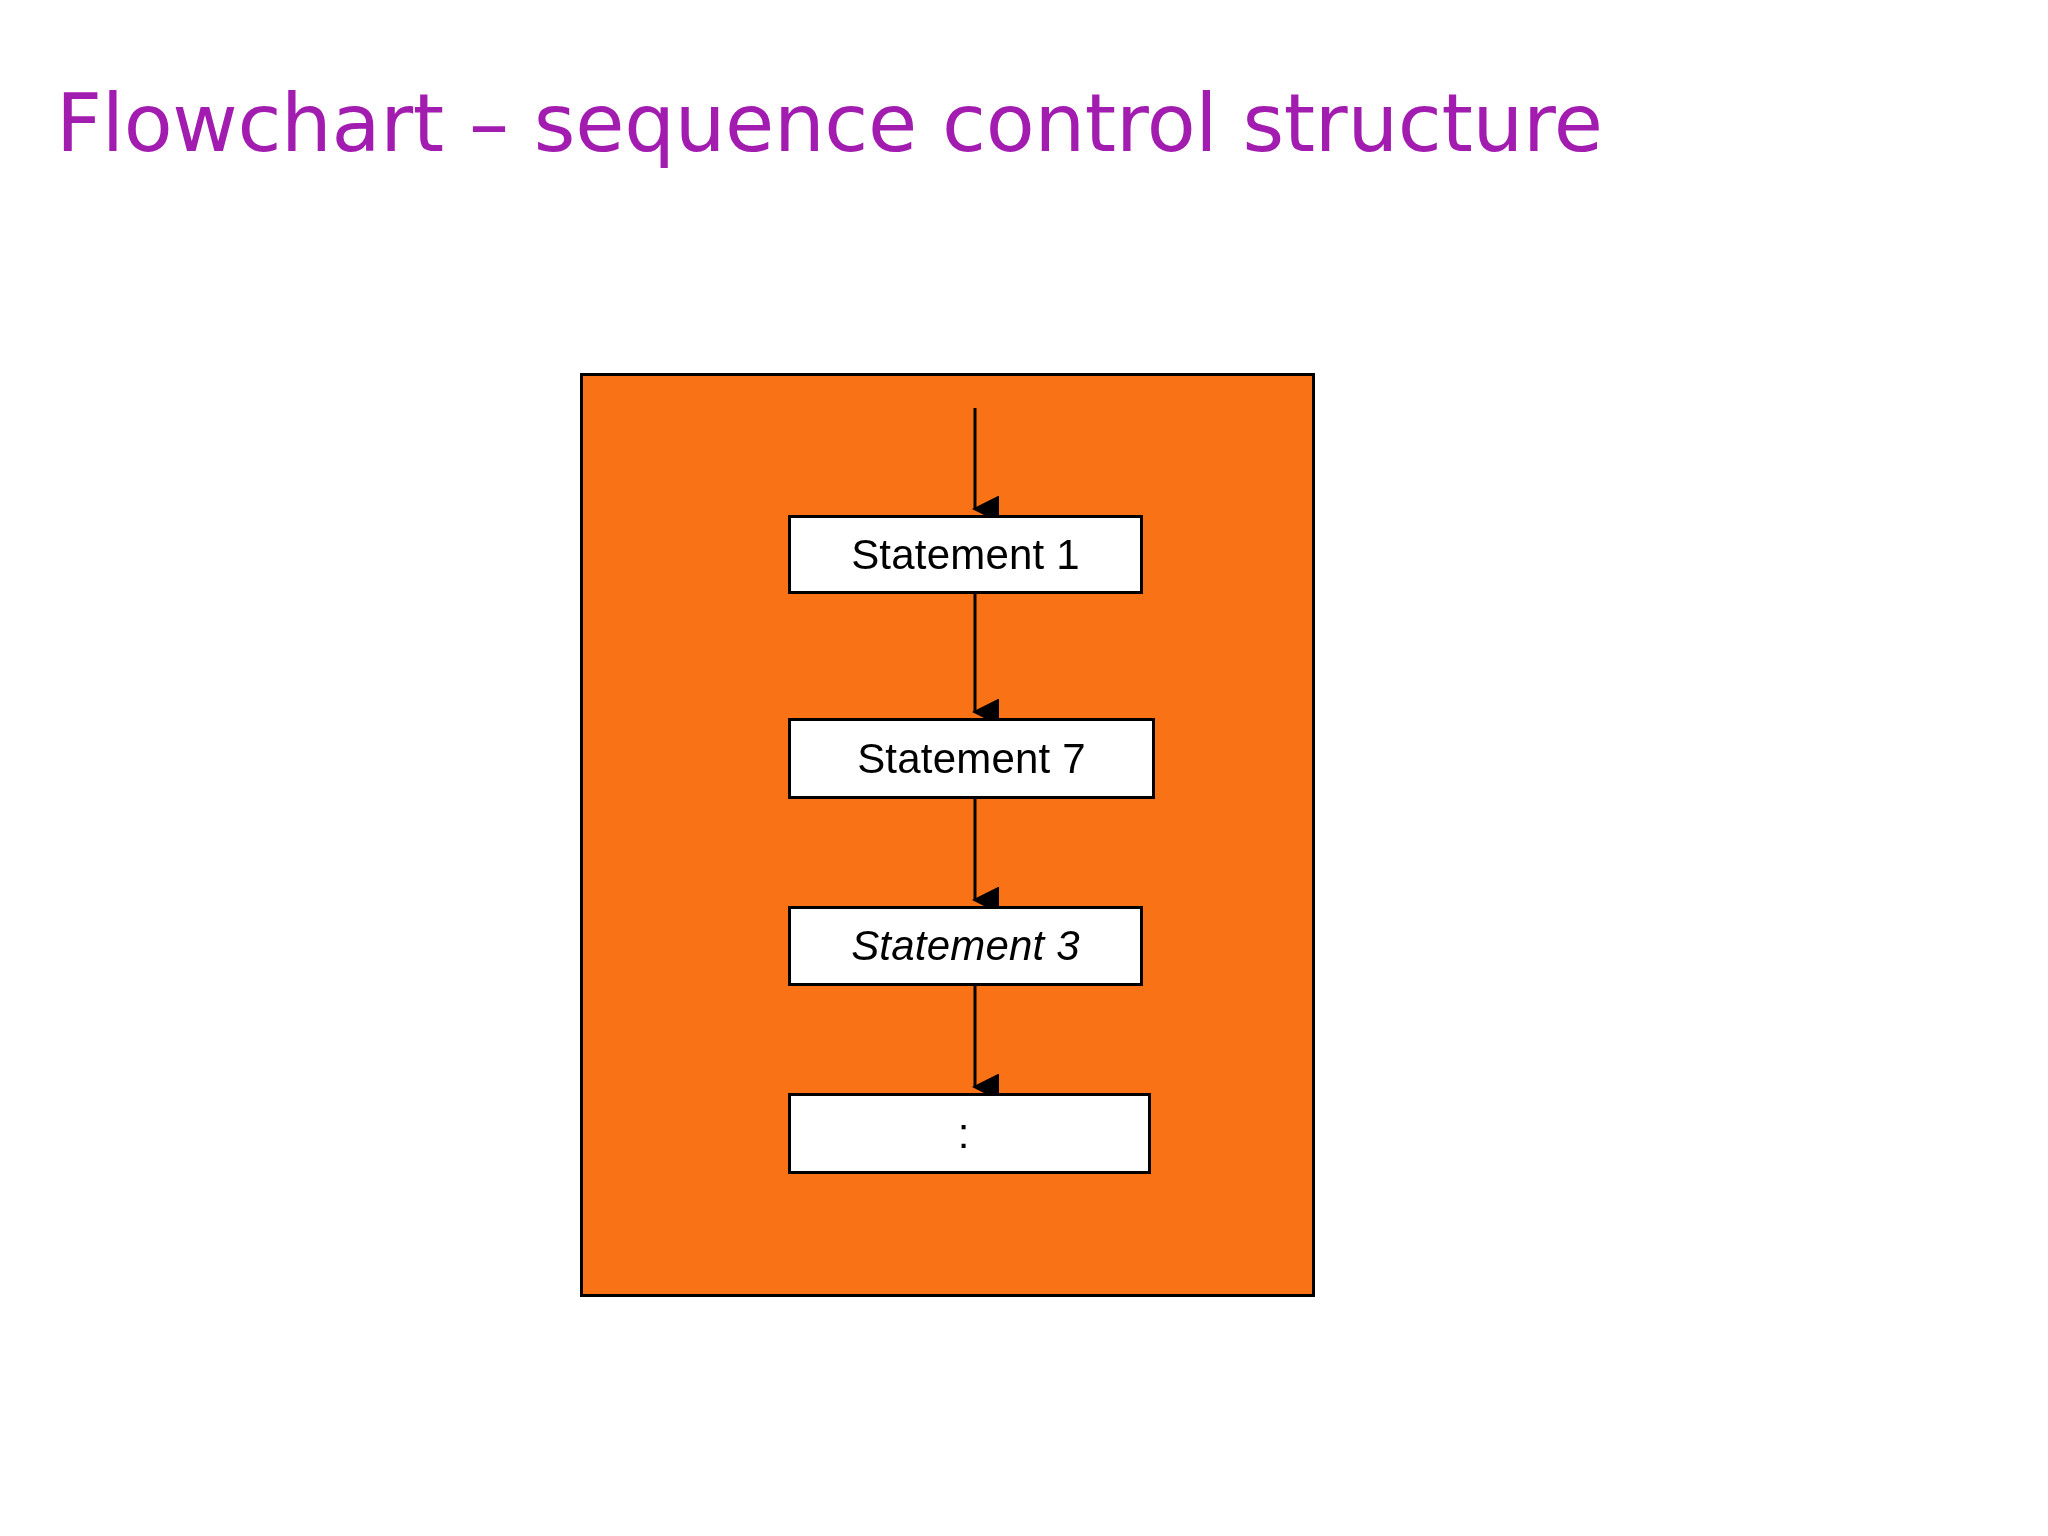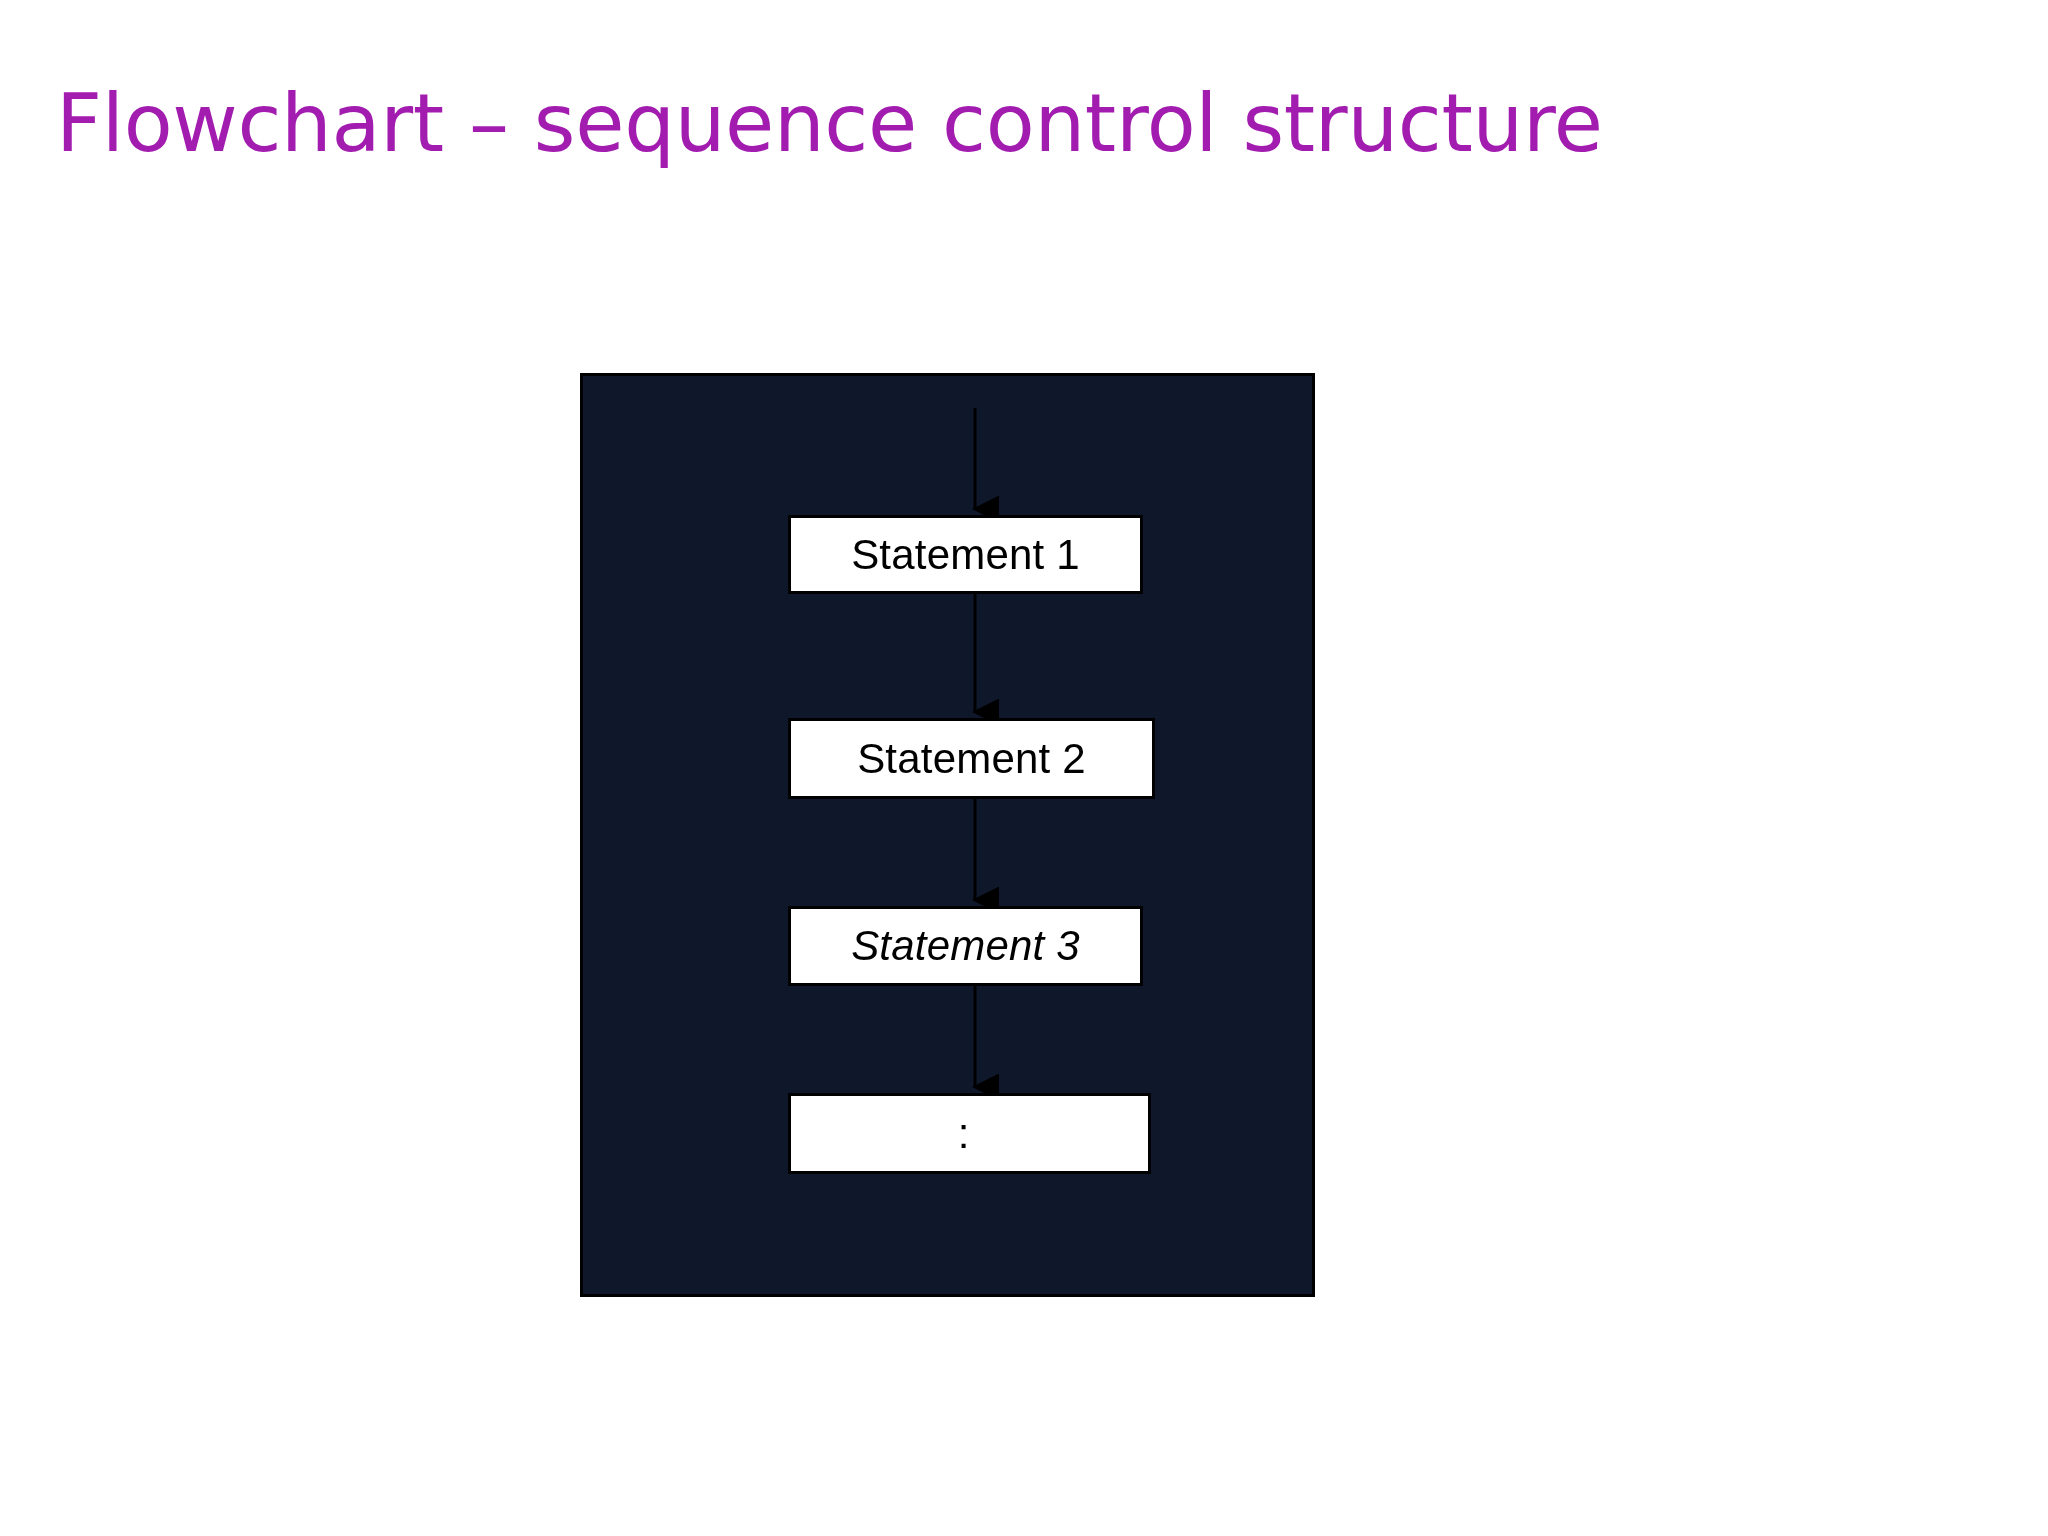--- a/index.html
+++ b/index.html
@@ -40,21 +40,21 @@
 
   
   #diagram-frame {
     position: absolute;
     left: 580px;
     top: 373px;
     width: 735px;
     height: 924px;
     border: 3px solid #000000;
     box-sizing: border-box;
-    background: #0f172a;
+    background: #f97316;
   }
 
   
   .process-box {
     position: absolute;
     box-sizing: border-box;
     border: 3px solid #000000;
     background: #ffffff;
     display: flex;
     align-items: center;
@@ -117,21 +117,21 @@
       <line x1="392" y1="423" x2="392" y2="524" stroke="#000000" stroke-width="3" marker-end="url(#arrowhead)"></line>
 
       <line x1="392" y1="610" x2="392" y2="711" stroke="#000000" stroke-width="3" marker-end="url(#arrowhead)"></line>
     </svg>
 
     <div class="process-box" id="box-stmt-1">
       <span class="process-label">Statement 1</span>
     </div>
 
     <div class="process-box" id="box-stmt-2">
-      <span class="process-label">Statement 2</span>
+      <span class="process-label">Statement 7</span>
     </div>
 
     <div class="process-box" id="box-stmt-3">
       <span class="process-label">Statement 3</span>
     </div>
 
     <div class="process-box" id="box-ellipsis">
       <span class="ellipsis-label">:</span>
     </div>
 

